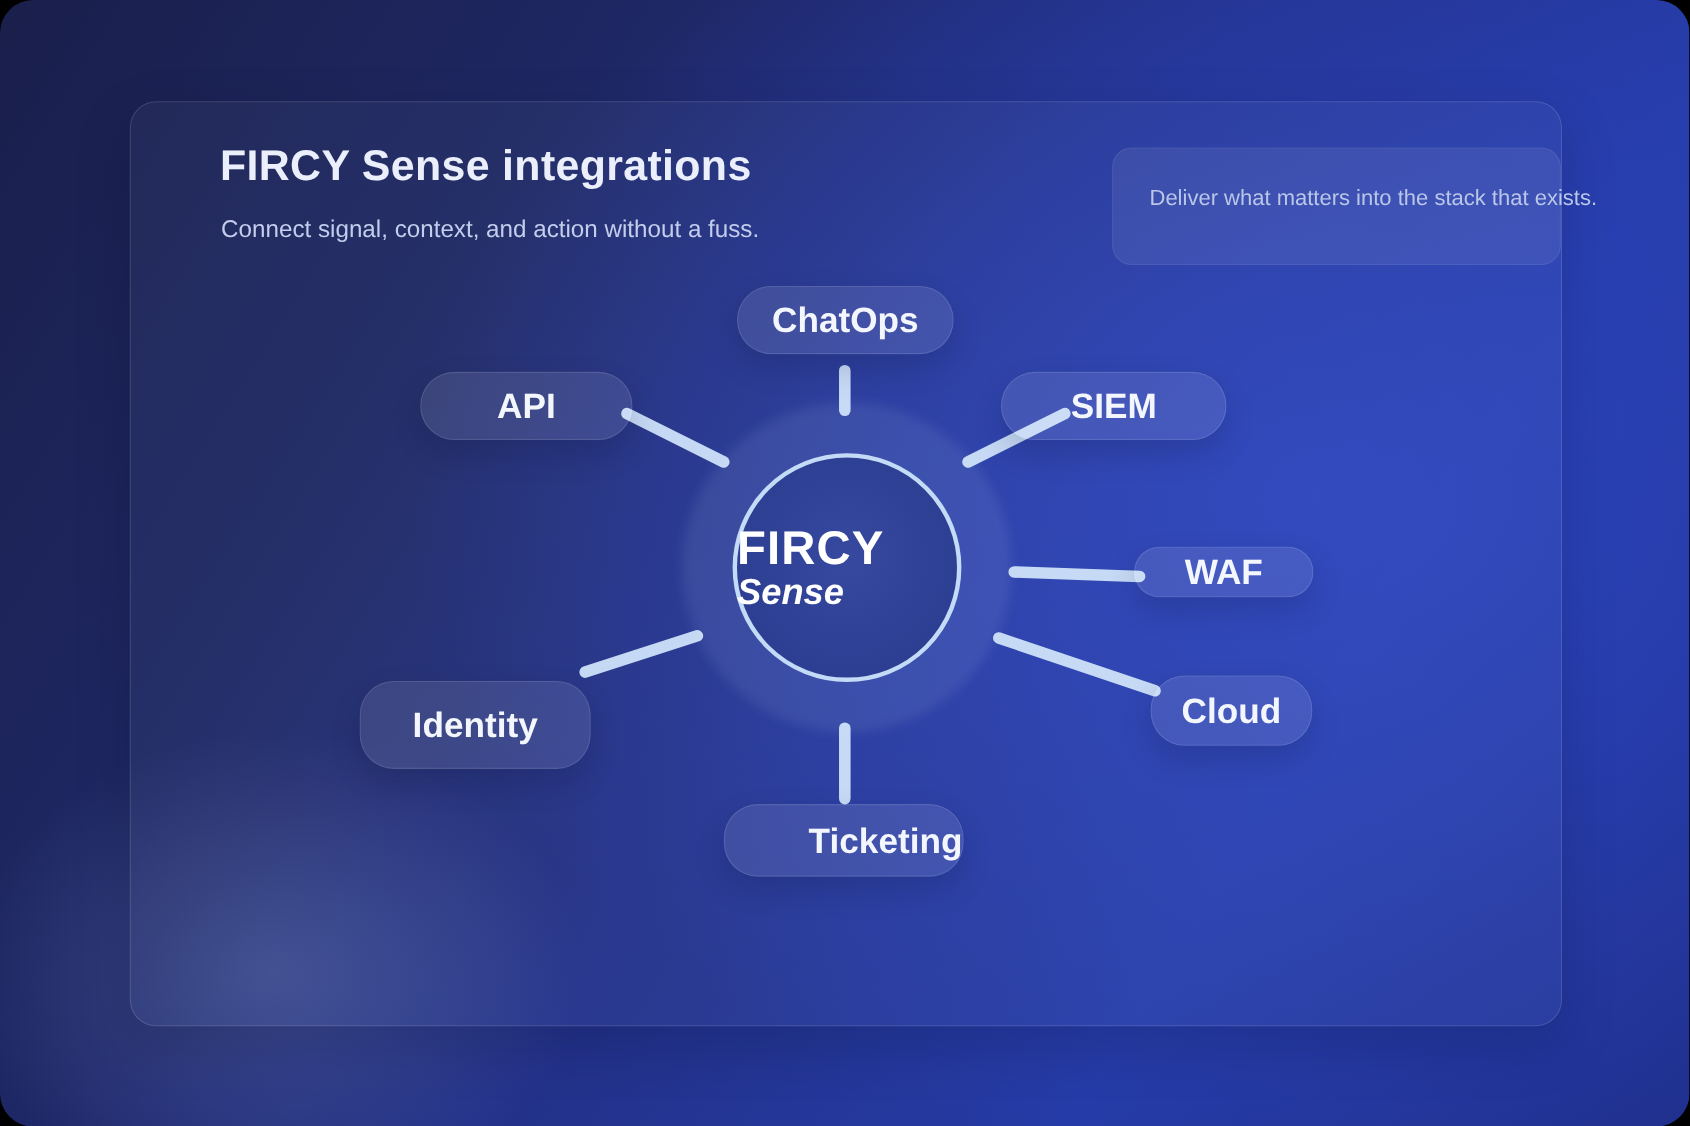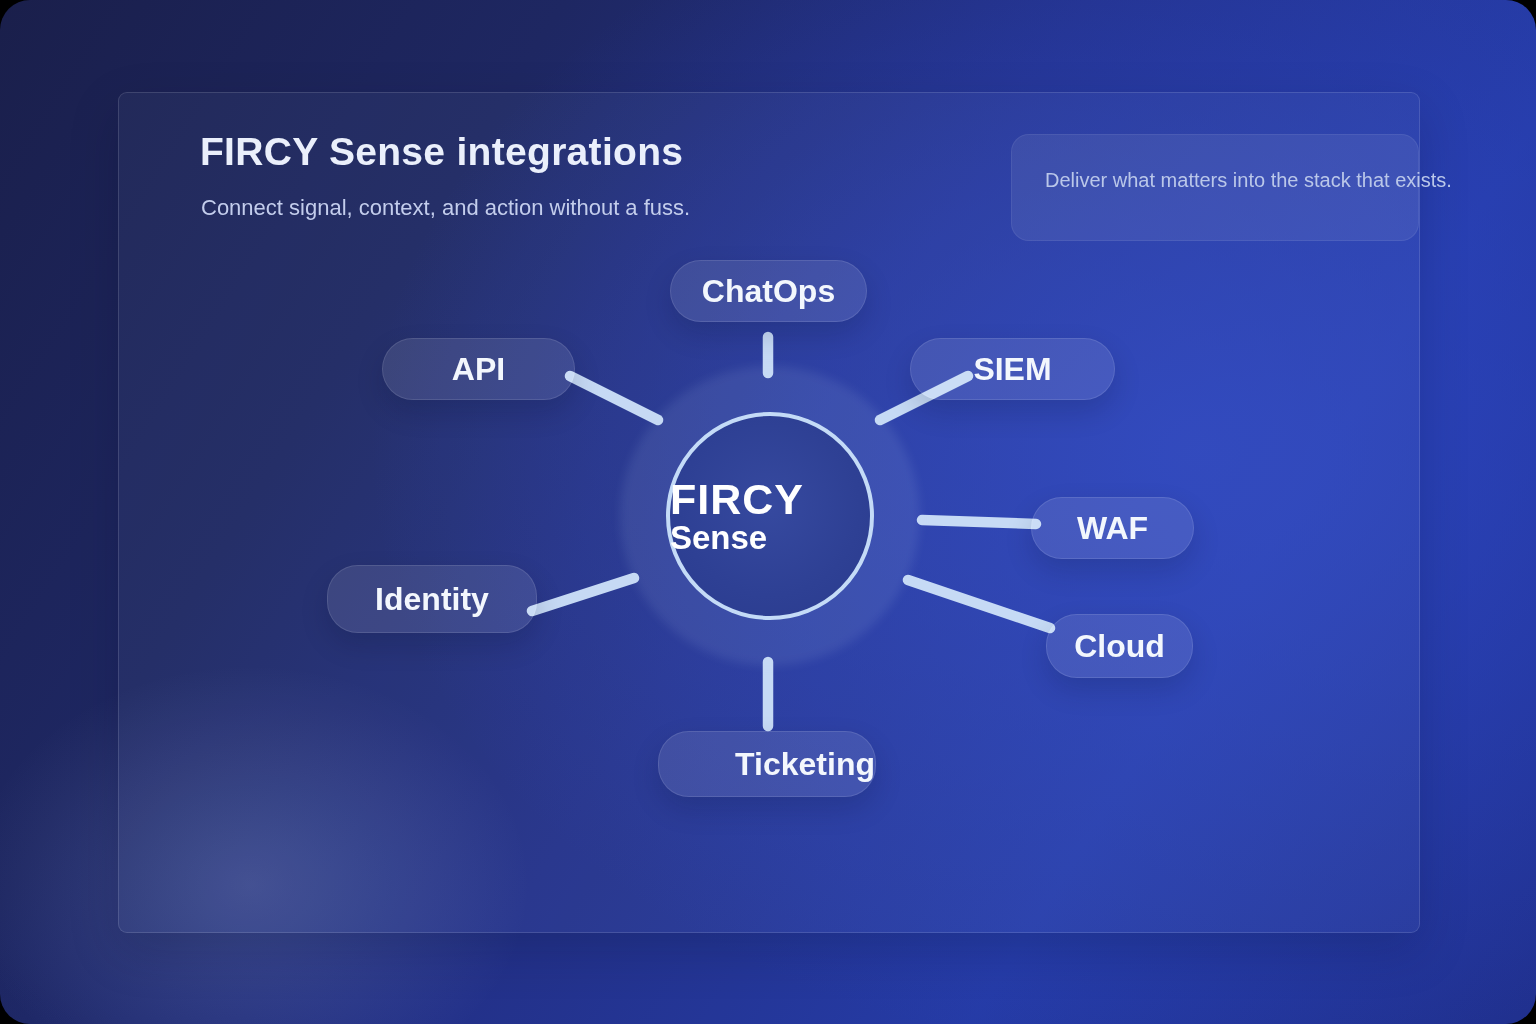--- a/index.html
+++ b/index.html
@@ -17,21 +17,21 @@
     background:
       radial-gradient(280px 220px at 250px 885px, rgba(178,200,250,0.20), rgba(178,200,250,0) 100%),
       radial-gradient(135% 145% at 54% 42%, rgba(0,0,0,0) 52%, rgba(7,10,30,0.42) 100%),
       radial-gradient(1150px 850px at 78% 44%, rgba(45,70,195,0.80), rgba(45,70,195,0) 72%),
       linear-gradient(122deg, #1a1f4b 0%, #1e2762 26%, #233189 50%, #253ba6 74%, #20308e 100%);
   }
   .card {
     position: absolute;
     left: 118px; top: 92px;
     width: 1302px; height: 841px;
-    border-radius: 9px;
+    border-radius: 24px;
     background: rgba(215,228,255,0.045);
     border: 1px solid rgba(255,255,255,0.13);
     box-shadow: 0 18px 50px rgba(6,10,35,0.18);
   }
   .title {
     position: absolute;
     left: 81px; top: 37px;
     font-size: 39px;
     font-weight: 700;
     letter-spacing: 0.3px;
@@ -105,41 +105,42 @@
   .hub-name {
     font-size: 43px;
     font-weight: 700;
     letter-spacing: 1px;
     line-height: 1;
   }
   .hub-product {
     font-size: 33px;
     font-weight: 700;
     line-height: 1;
+    font-style: italic;
   }
   .pill {
     position: absolute;
     display: flex;
     align-items: center;
     justify-content: center;
     border-radius: 31px;
     background: rgba(255,255,255,0.10);
     border: 1px solid rgba(255,255,255,0.11);
     box-shadow: 0 12px 28px rgba(8,12,40,0.16);
     color: #f3f7fd;
     font-size: 32px;
     font-weight: 700;
     white-space: nowrap;
   }
   .pill-chatops   { left: 670px;  top: 260px; width: 197px; height: 62px; }
   .pill-api       { left: 382px;  top: 338px; width: 193px; height: 62px; align-items: center; }
   .pill-siem      { left: 910px;  top: 338px; width: 205px; height: 62px; }
-  .pill-waf       { left: 1031px; top: 497px; width: 163px; height: 62px; }
+  .pill-waf       { left: 1031px; top: 497px; width: 163px; height: 46px; }
   .pill-cloud     { left: 1046px; top: 614px; width: 147px; height: 64px; text-align: center; }
-  .pill-identity  { left: 327px;  top: 565px; width: 210px; height: 68px; }
+  .pill-identity  { left: 327px;  top: 619px; width: 210px; height: 80px; }
   .pill-ticketing { left: 658px;  top: 731px; width: 218px; height: 66px; justify-content: flex-end; }
 </style>
 </head>
 <body>
 
 <div class="screen">
 
   <div class="card">
     <h1 class="title">FIRCY Sense integrations</h1>
     <p class="subtitle">Connect signal, context, and action without a fuss.</p>

